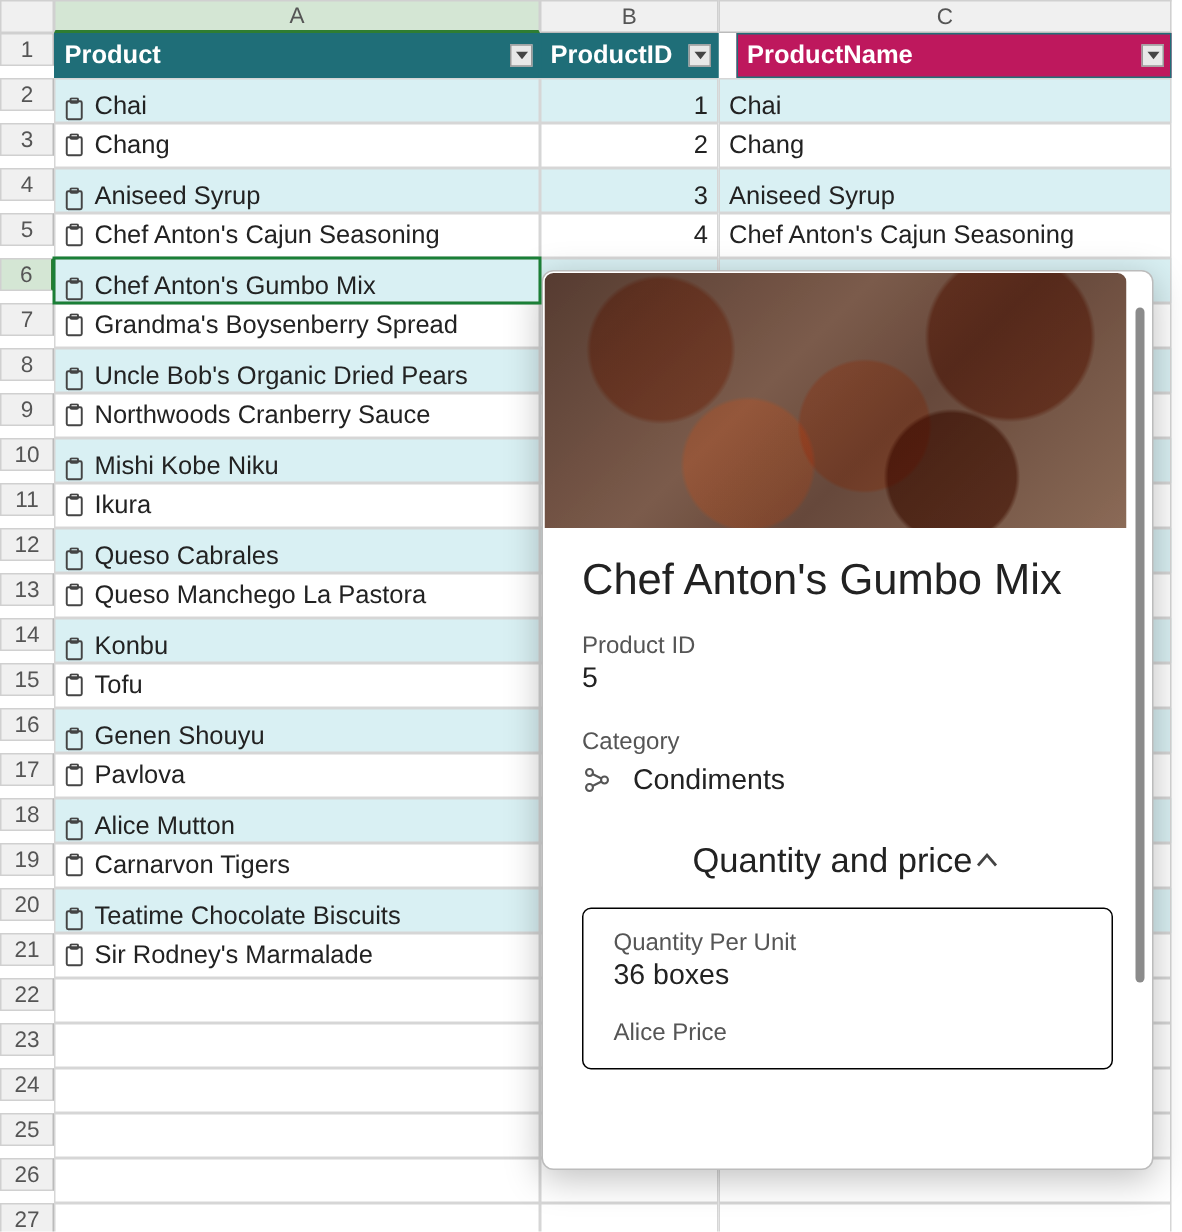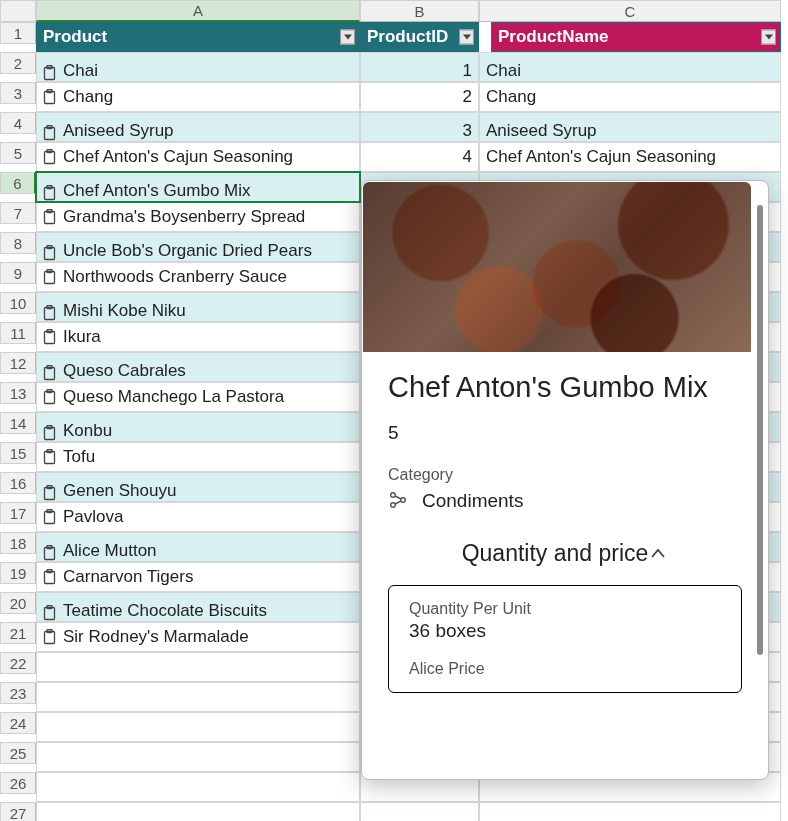--- a/index.html
+++ b/index.html
@@ -546,20 +546,21 @@
     <div class="cell"></div>
     <div class="cell"></div>
     <div class="cell"></div>
   </div>
 
 <div class="card">
   <div class="card-image"></div>
   <div class="card-body">
     <div class="card-title">Chef Anton's Gumbo Mix</div>
 
+    <div class="field-label">Product ID</div>
     <div class="field-value">5</div>
 
     <div class="field-label" style="margin-top:22px">Category</div>
     <div class="category-row">
       <span class="share-icon">
         <svg width="20" height="20" viewBox="0 0 20 20">
             <circle cx="5" cy="5" r="2.3" fill="none" stroke="#555" stroke-width="1.4"></circle>
             <circle cx="5" cy="15" r="2.3" fill="none" stroke="#555" stroke-width="1.4"></circle>
             <circle cx="15" cy="10" r="2.3" fill="none" stroke="#555" stroke-width="1.4"></circle>
             <line x1="7" y1="6" x2="13" y2="9" stroke="#555" stroke-width="1.4"></line>

